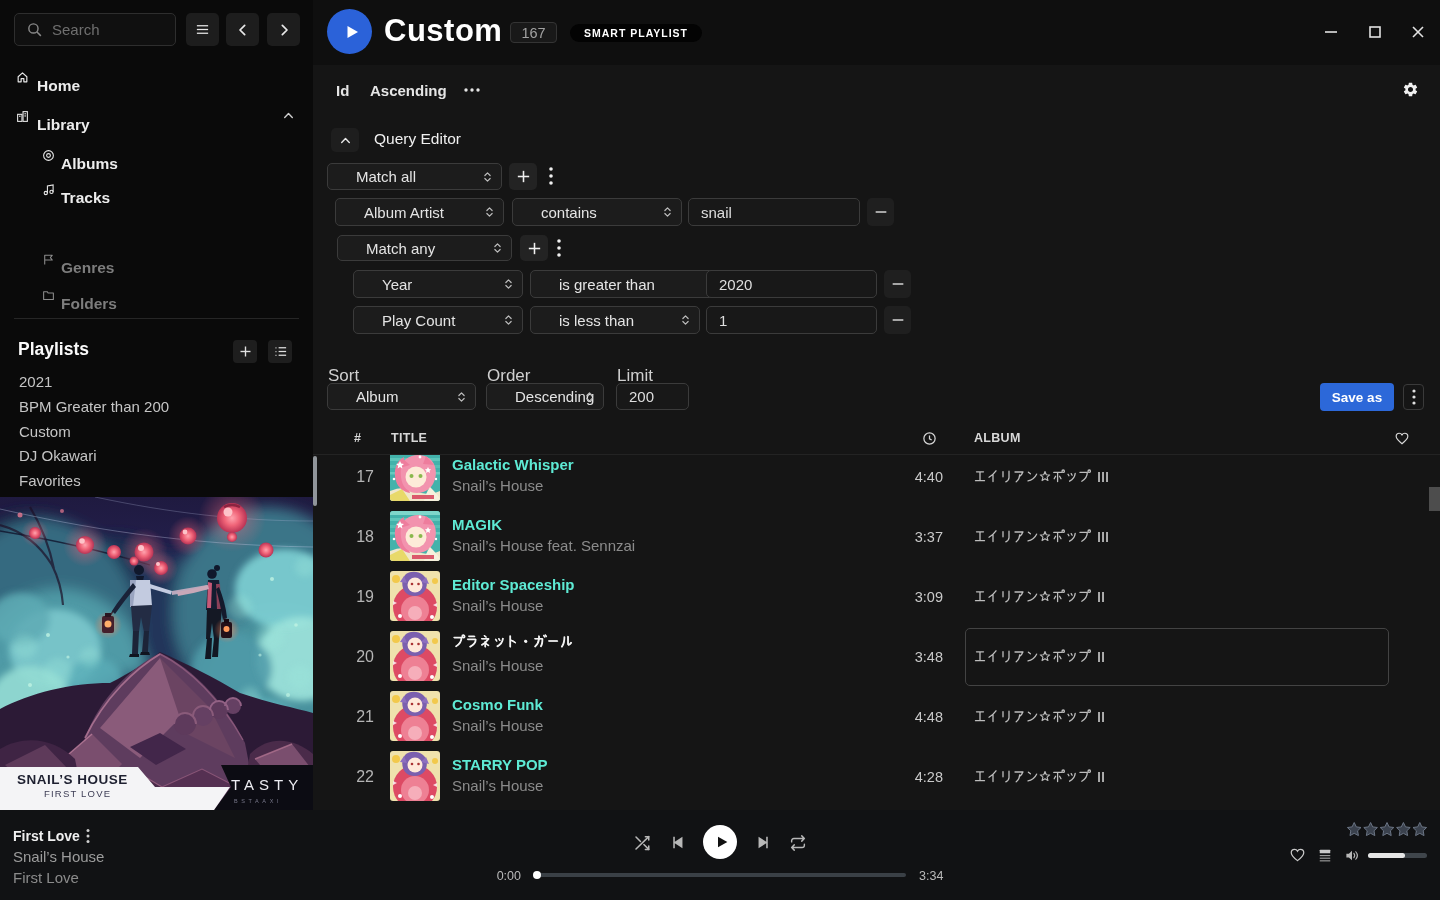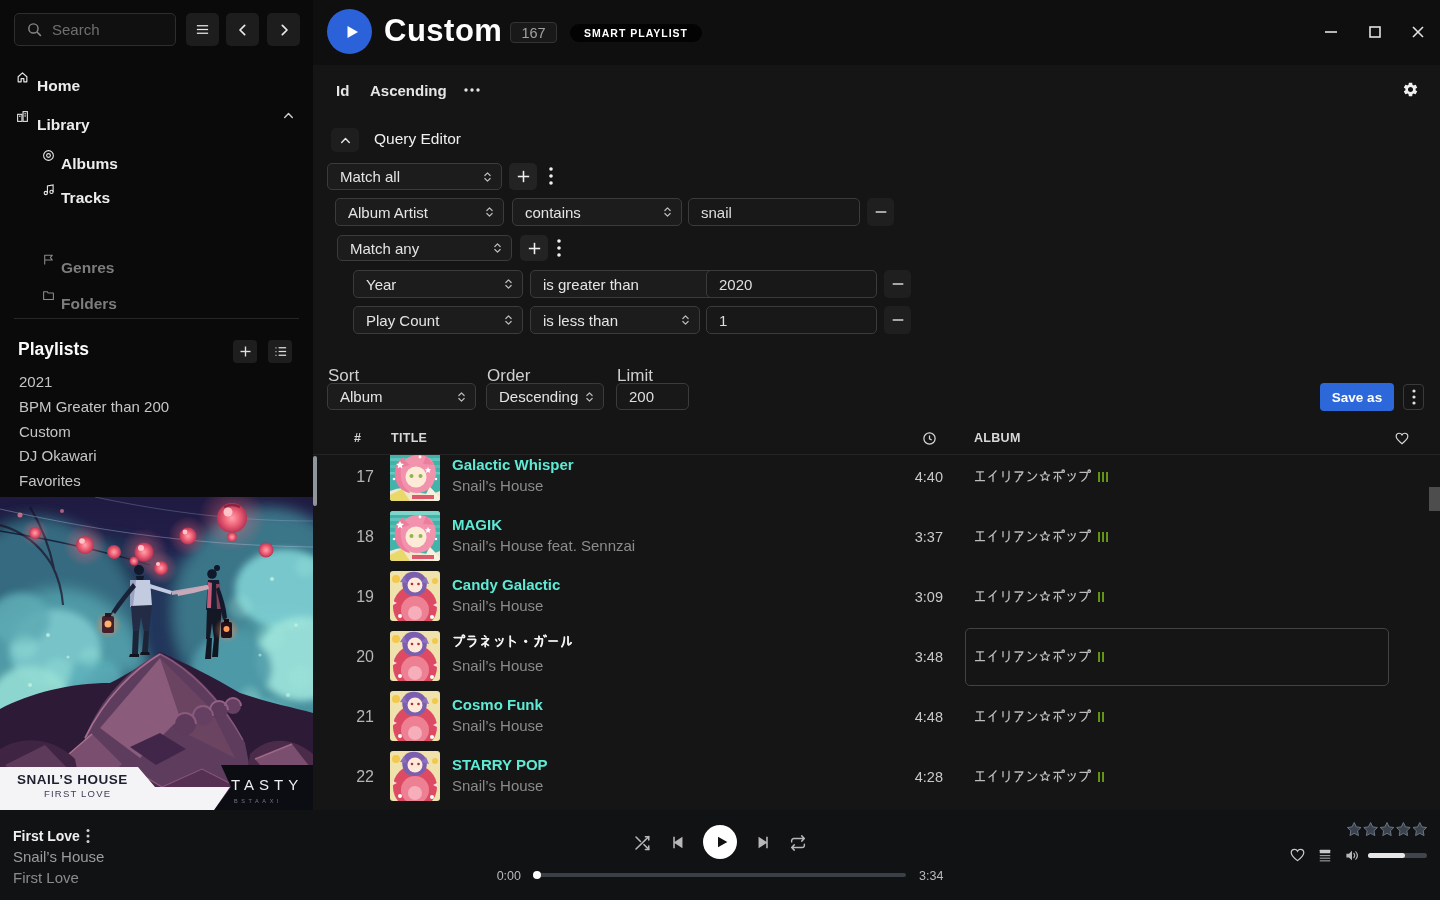--- a/index.html
+++ b/index.html
@@ -25,38 +25,38 @@
 #main { position:absolute; left:313px; top:0; width:1127px; height:810px; background:#151515; }
 #titlebar { position:absolute; left:0; top:0; width:1127px; height:65px; background:#0f0f0f; }
 #playbig { position:absolute; left:14px; top:9px; width:45px; height:45px; border-radius:50%; background:#2b62d9; display:flex; align-items:center; justify-content:center; }
 #title { position:absolute; left:71px; top:13px; font-size:31px; font-weight:bold; color:#fff; letter-spacing:0.5px; }
 #count { position:absolute; left:197px; top:22px; width:47px; height:21px; background:#191919; border:1px solid #343434; border-radius:4px; color:#a2a2a2; font-size:14.5px; display:flex; align-items:center; justify-content:center; }
 #smart { position:absolute; left:257px; top:24px; height:18px; background:#030303; border-radius:9px; color:#fff; font-size:10.5px; font-weight:bold; letter-spacing:1px; display:flex; align-items:center; padding:0 14px; }
 .winbtn { position:absolute; top:24px; width:16px; height:16px; }
 .b { font-weight:bold; }
 
 .sel { position:absolute; background:#1c1c1c; border:1px solid #3b3b3b; border-radius:5px; color:#e4e4e4; font-size:15px; display:flex; align-items:center; }
-.sel .cap { margin-left:12px; white-space:nowrap; }
+.sel .cap { margin-left:28px; white-space:nowrap; }
 .sel .ud { position:absolute; right:9px; top:50%; transform:translateY(-50%); }
 .inp { position:absolute; background:#181818; border:1px solid #3b3b3b; border-radius:5px; color:#dedede; font-size:15px; display:flex; align-items:center; }
 .inp .cap { margin-left:12px; }
 .sqbtn { position:absolute; background:#232323; border-radius:5px; display:flex; align-items:center; justify-content:center; }
 .lbl { position:absolute; color:#cfcfcf; font-size:17px; }
 #saveas { position:absolute; left:1007px; top:383px; width:74px; height:28px; background:#2c68d9; border-radius:4px; color:#fff; font-weight:bold; font-size:13.5px; display:flex; align-items:center; justify-content:center; }
 #dots3v { position:absolute; left:1090px; top:384px; width:21px; height:26px; border:1px solid #3a3a3a; border-radius:4px; display:flex; align-items:center; justify-content:center; }
 
 #thead { position:absolute; left:0; top:423px; width:1127px; height:32px; color:#d8d8d8; font-size:12.5px; font-weight:bold; letter-spacing:0.3px; border-bottom:1px solid #232323; box-sizing:border-box; }
 #tbody { position:absolute; left:0; top:455px; width:1127px; height:355px; overflow:hidden; }
 .row { position:absolute; left:0; width:1085px; height:60px; }
 .rnum { position:absolute; left:21px; width:40px; text-align:right; top:50%; transform:translateY(-50%); color:#b5b5b5; font-size:16px; }
 .thumb { position:absolute; left:77px; top:4px; width:50px; height:50px; border-radius:3px; overflow:hidden; }
 .tt { position:absolute; left:139px; top:9px; color:#5eead4; font-size:15px; font-weight:bold; white-space:nowrap; }
 .ta { position:absolute; left:139px; top:30px; color:#8b8b8b; font-size:15px; white-space:nowrap; }
 .dur { position:absolute; left:560px; width:70px; text-align:right; top:50%; transform:translateY(-50%); color:#c9c9c9; font-size:14.5px; }
-.alb { position:absolute; left:661px; top:50%; transform:translateY(-50%); color:#84cc16; font-size:14.5px; white-space:nowrap; }
+.alb { position:absolute; left:661px; top:50%; transform:translateY(-50%); color:#e5e5e5; font-size:14.5px; white-space:nowrap; }
 #focuscell { position:absolute; left:652px; top:1px; width:424px; height:58px; border:1px solid #434343; border-radius:5px; }
 #miniscroll { position:absolute; left:0px; top:456px; width:4px; height:50px; background:#90959a; border-radius:2px; }
 #scrollthumb { position:absolute; left:1116px; top:487px; width:11px; height:24px; background:#4d4d4d; }
 
 #player { position:absolute; left:0; top:810px; width:1440px; height:90px; background:#111214; }
 #np1 { position:absolute; left:13px; top:18px; color:#f0f0f0; font-size:14px; font-weight:bold; }
 #np2 { position:absolute; left:13px; top:38px; color:#9c9c9c; font-size:15px; }
 #np3 { position:absolute; left:13px; top:59px; color:#8b8b8b; font-size:15px; }
 .pc { position:absolute; top:24px; }
 #playsm { position:absolute; left:703px; top:15px; width:34px; height:34px; background:#fff; border-radius:50%; display:flex; align-items:center; justify-content:center; }
@@ -399,21 +399,21 @@
               <use href="#kPo" x="78"></use>
               <use href="#kTu" x="91"></use>
               <use href="#kPu" x="104"></use>
             </svg><span style="margin-left:6px">III</span></div>
       </div>
       <div class="row" style="top:112px">
         <div class="rnum">19</div>
         <div class="thumb"><svg width="50" height="50" viewBox="0 0 50 50">
               <use href="#thB"></use>
             </svg></div>
-        <div class="tt">Candy Galactic</div>
+        <div class="tt">Editor Spaceship</div>
           <div class="ta">Snail’s House</div>
         <div class="dur">3:09</div>
         <div class="alb"><svg width="117" height="15" viewBox="0 0 117 15" style="color:#bdbdbd;vertical-align:-2px">
               <use href="#kE"></use>
               <use href="#kI" x="13"></use>
               <use href="#kRi" x="26"></use>
               <use href="#kA" x="39"></use>
               <use href="#kN" x="52"></use>
               <use href="#kStar" x="65"></use>
               <use href="#kPo" x="78"></use>

